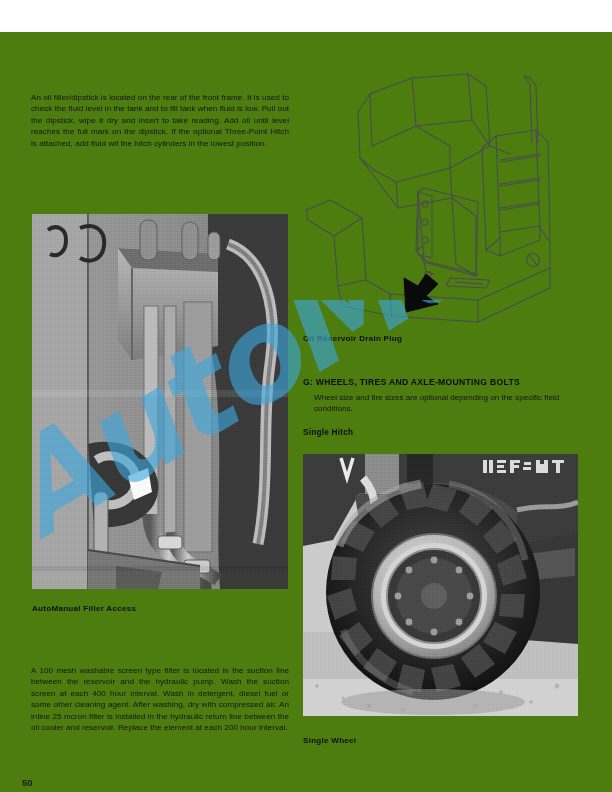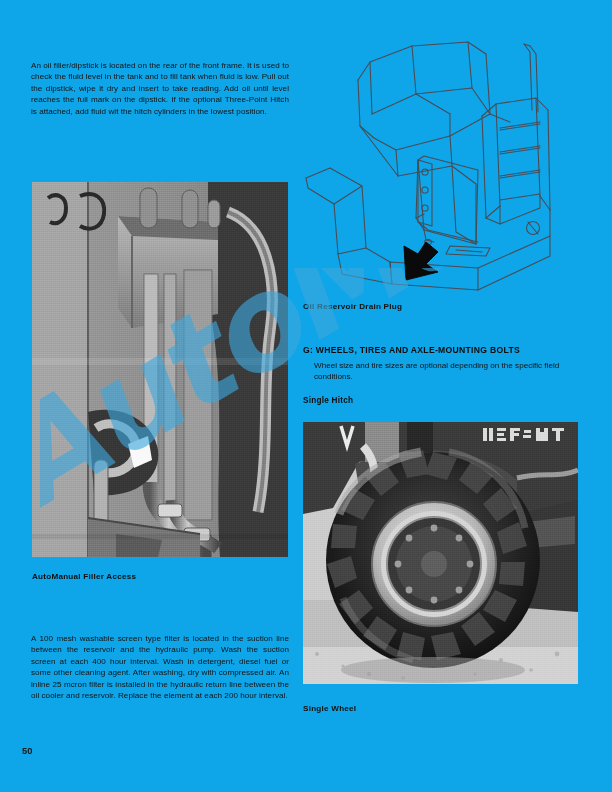--- a/index.html
+++ b/index.html
@@ -12,21 +12,22 @@
     height: 792px;
     position: relative;
     overflow: hidden;
     font-family: "Liberation Sans", sans-serif;
     color: #1a1a1a;
   }
 
   .page {
     position: absolute;
     inset: 0;
-    background: #0ea5e9;
+    background: #4d7c0f;
+    margin-top: 32px;
   }
 
   
   .body-para {
     position: absolute;
     font-size: 8.1px;
     line-height: 11.4px;
     text-align: justify;
     color: #141414;
     letter-spacing: 0.04px;

